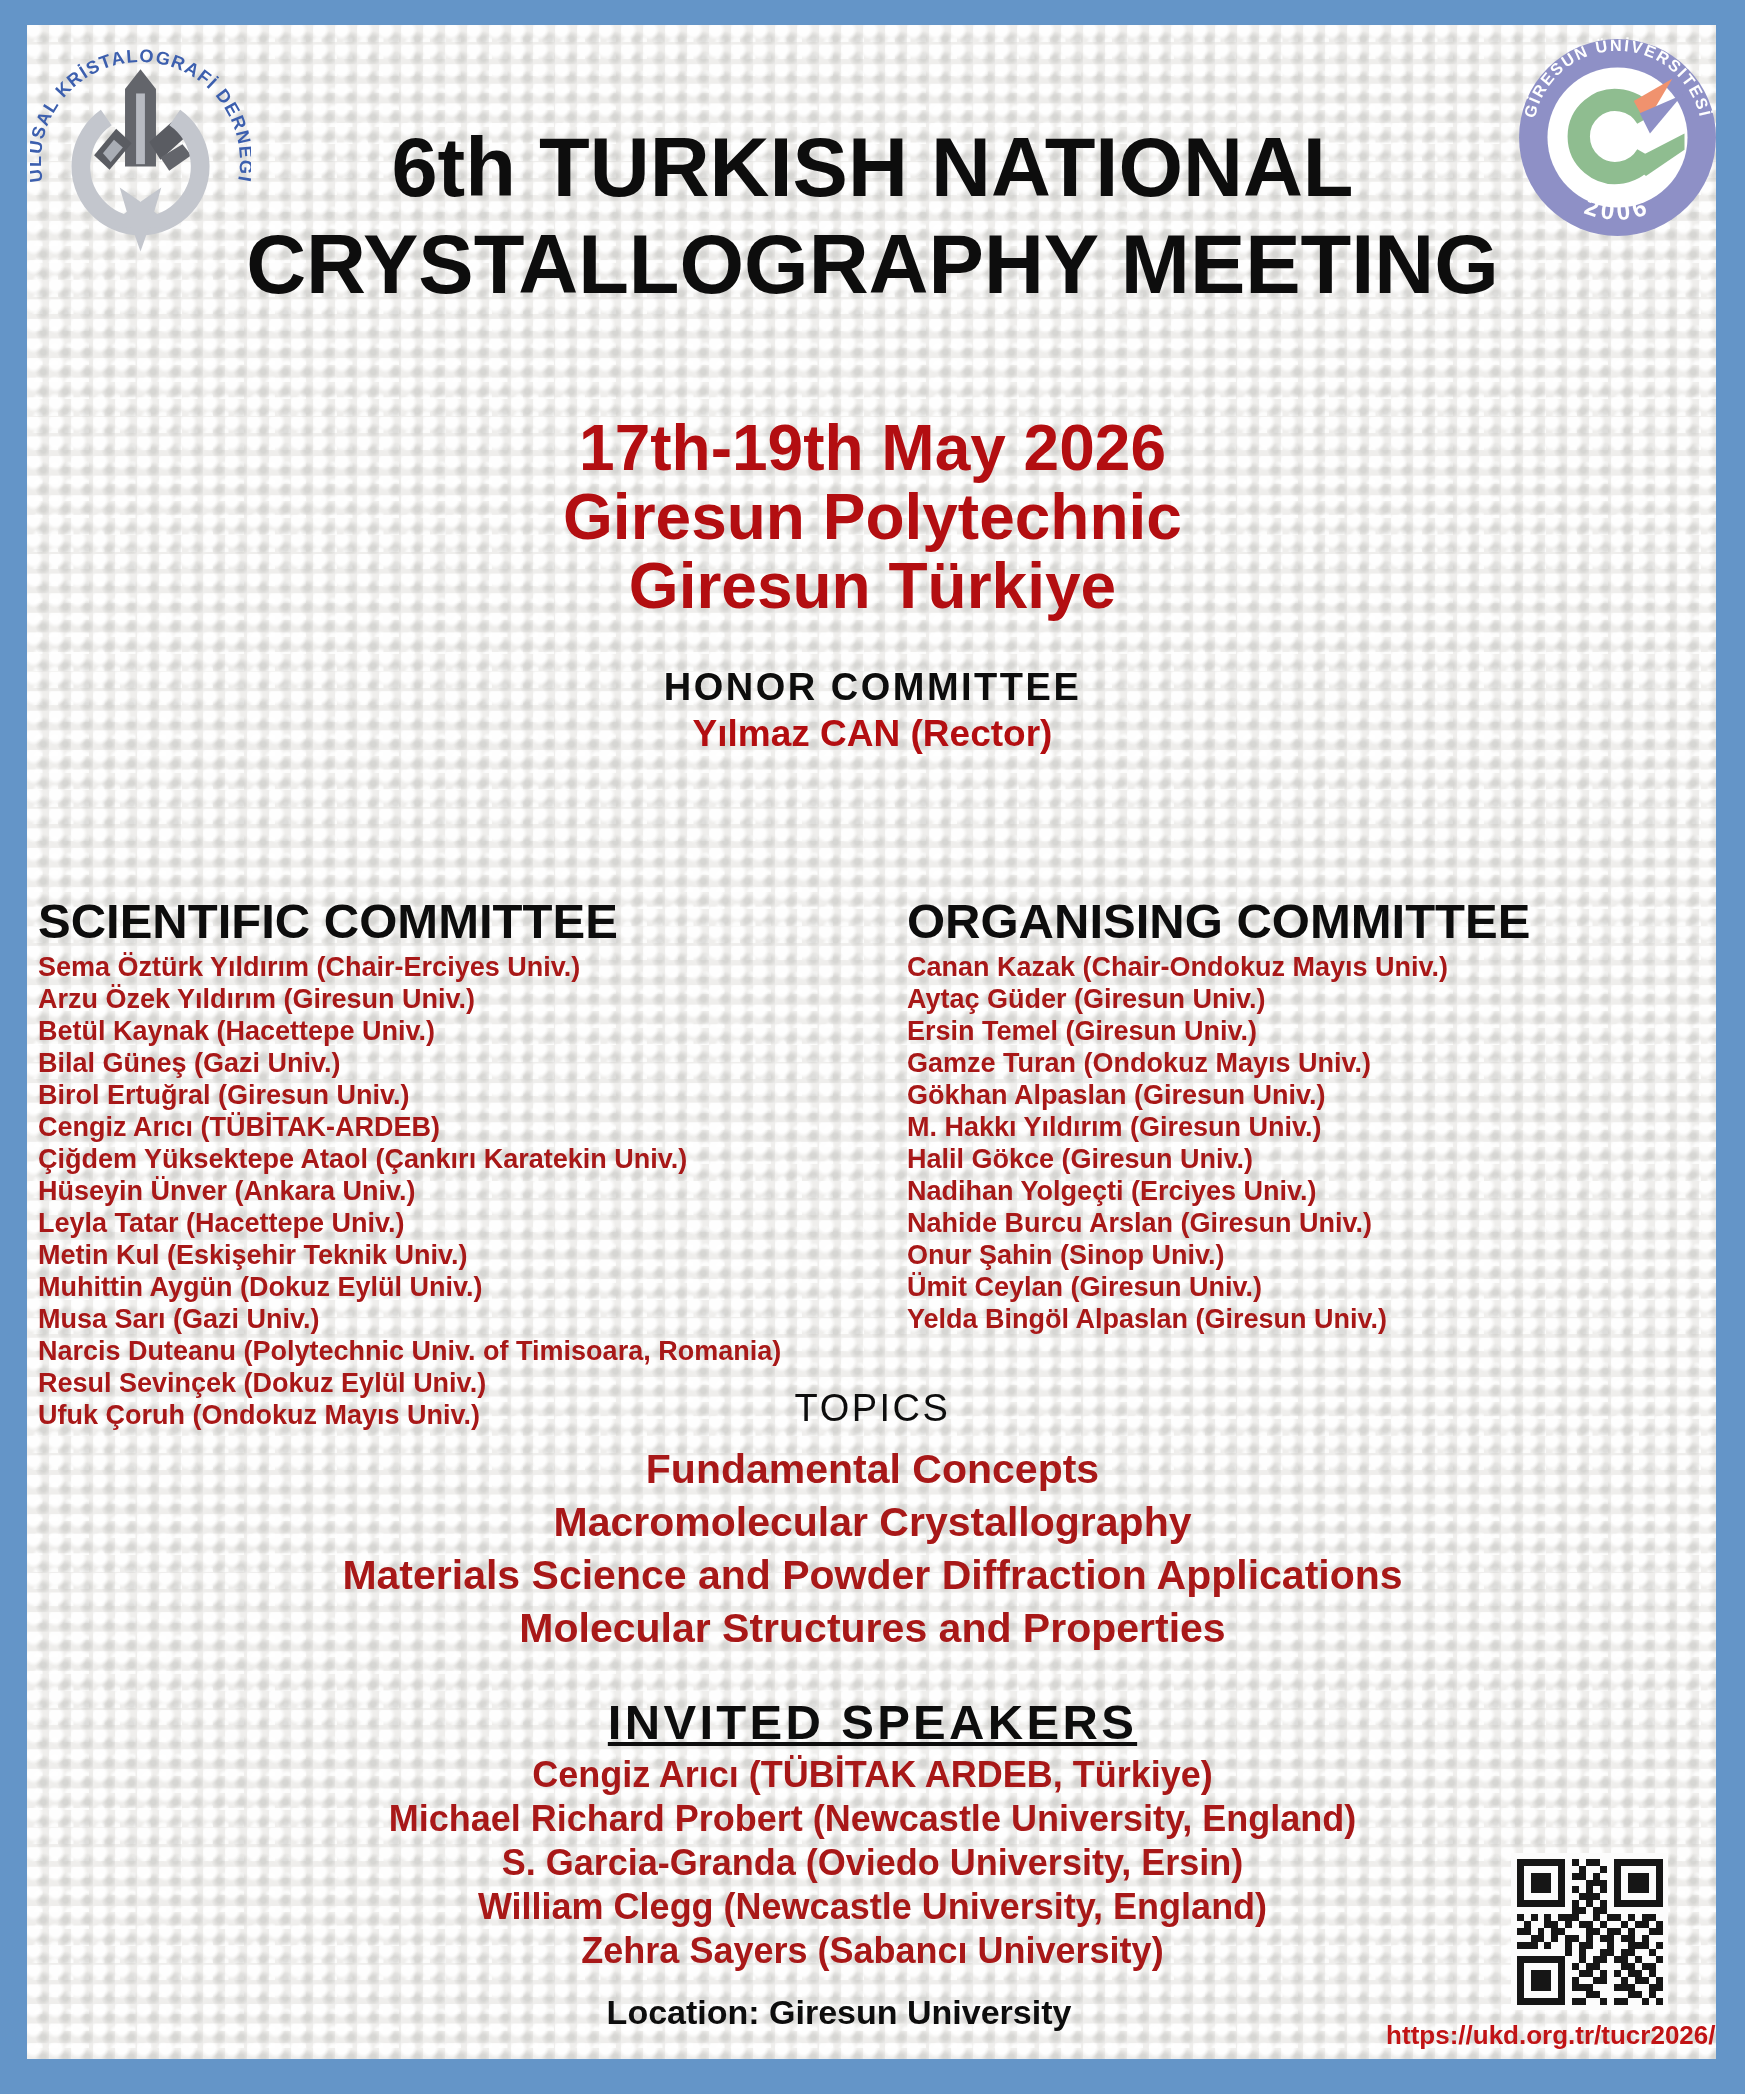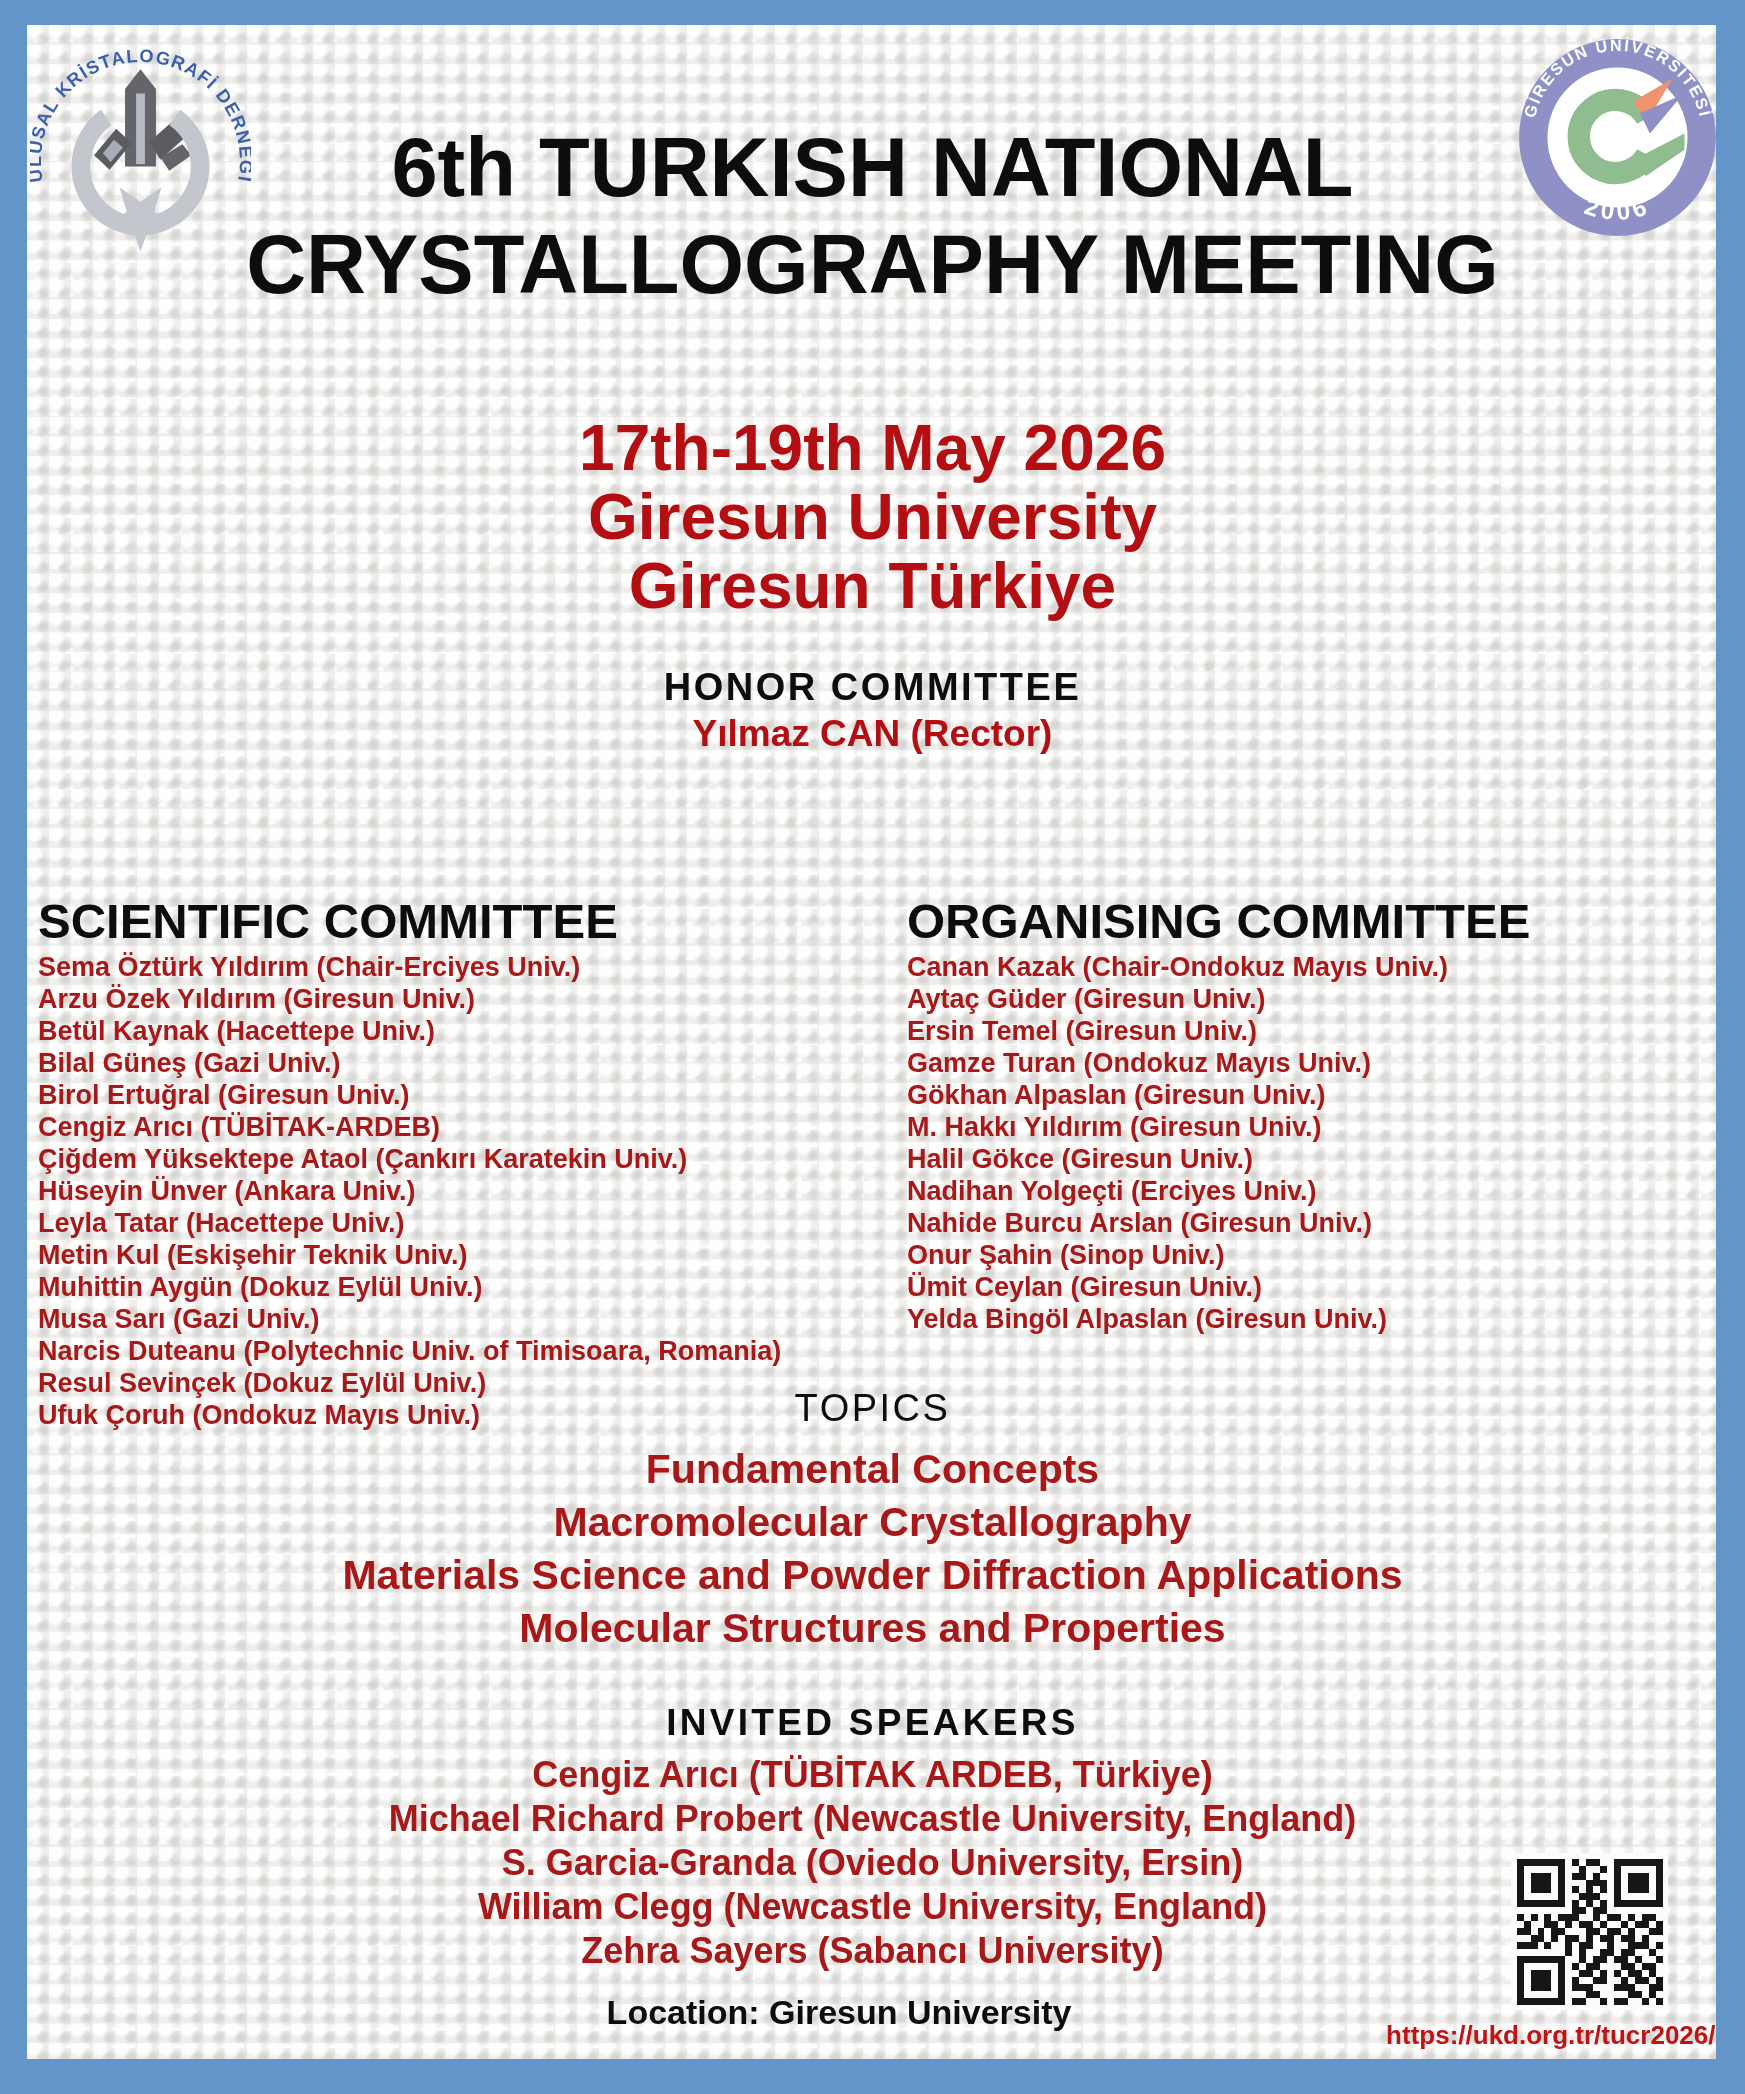--- a/index.html
+++ b/index.html
@@ -32,21 +32,21 @@
   .sci{left:38px;}
   .org{left:907px;}
   .c-head{font-size:49px;line-height:54px;font-weight:700;color:#0d0d0d;}
   .c-list{margin-top:3.3px;font-size:27px;line-height:32px;font-weight:700;color:#a81818;}
 
   .topics{position:absolute;left:0;right:0;top:1385px;text-align:center;}
   .topics-head{font-size:38px;line-height:46px;font-weight:400;letter-spacing:2.5px;color:#0d0d0d;}
   .topics-list{margin-top:11.5px;font-size:41px;line-height:53px;font-weight:700;color:#a81818;}
 
   .speakers{position:absolute;left:0;right:0;top:1699px;text-align:center;}
-  .speakers-head{font-size:37px;line-height:47px;font-weight:700;letter-spacing:3.3px;color:#0d0d0d;}
+  .speakers-head{font-size:49px;line-height:47px;font-weight:700;letter-spacing:3.3px;color:#0d0d0d;text-decoration:underline;}
   .speakers-list{margin-top:6.5px;font-size:36px;line-height:44px;font-weight:700;color:#a81818;}
 
   .location{position:absolute;left:0;width:1678px;top:1993px;text-align:center;
             font-size:34px;font-weight:700;color:#0d0d0d;}
 
   .qr{position:absolute;left:1511px;top:1853px;width:146px;height:146px;padding:5.7px;background:#fcfcfc;
       display:grid;grid-template-columns:repeat(21,1fr);grid-auto-rows:1fr;}
   .qr .qm{background:#161616;}
 
   .url{position:absolute;right:29.5px;top:2020px;font-size:26px;font-weight:700;color:#c11315;}
@@ -97,21 +97,21 @@
     </text>
   </svg>
 
   <div class="title">
     <div>6th TURKISH NATIONAL</div>
     <div>CRYSTALLOGRAPHY MEETING</div>
   </div>
 
   <div class="dates">
       <div>17th-19th May 2026</div>
-      <div>Giresun University</div>
+      <div>Giresun Polytechnic</div>
       <div>Giresun Türkiye</div>
     </div>
 
   <div class="honor">
     <div class="honor-heading">HONOR COMMITTEE</div>
     <div class="honor-name">Yılmaz CAN (Rector)</div>
   </div>
 
   <div class="committee sci">
     <div class="c-head">SCIENTIFIC COMMITTEE</div>

